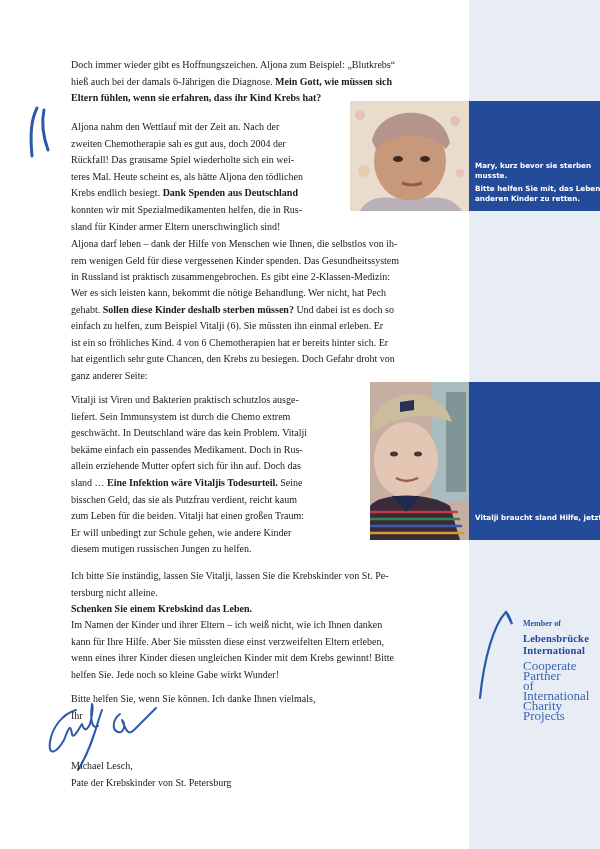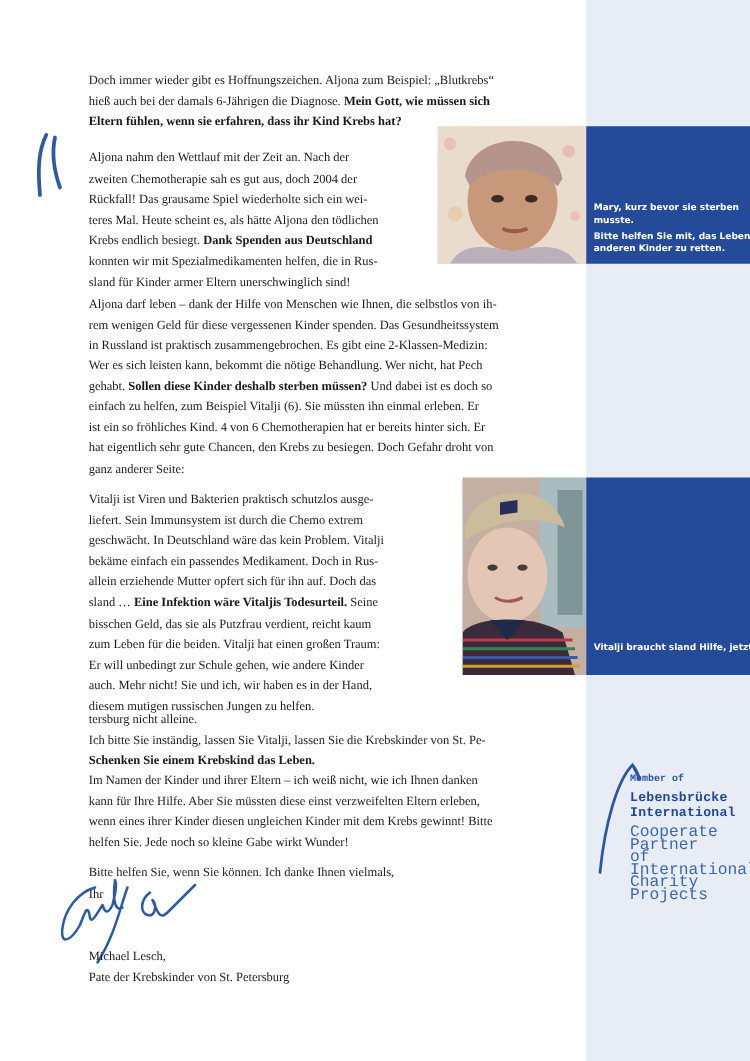--- a/index.html
+++ b/index.html
@@ -36,21 +36,21 @@
     font-weight: bold; font-size: 7.2px; line-height: 10.2px;
     box-sizing: border-box; padding: 0 6px;
   }
   .bluebox1 { top: 101px; height: 110px; }
   .bluebox2 { top: 382px; height: 158px; }
   .cap { position: absolute; left: 6px; right: 4px; }
   .bluebox1 .cap1 { top: 60px; }
   .bluebox1 .cap2 { top: 83px; }
   .bluebox2 .cap1 { top: 131px; }
   .logo { position: absolute; left: 476px; top: 608px; width: 122px; height: 92px; }
-  .logo-text { position: absolute; left: 28px; font-family: Liberation Mono, monospace; color: #2b56a6; }
+  .logo-text { position: absolute; left: 47px; font-family: Liberation Serif, serif; color: #2b56a6; }
   .logo-member { top: 11px; font-size: 8px; font-weight: bold; color: #2b56a6; }
   .logo-name { top: 25px; font-size: 10.5px; font-weight: bold; line-height: 12px; color: #1f47a0; letter-spacing: 0.2px; }
   .logo-sub { top: 53px; font-size: 13px; line-height: 10px; color: #3a66b4; }
   .signature { position: absolute; left: 42px; top: 700px; width: 120px; height: 72px; }
 </style>
 </head>
 <body>
 
 <div class="sidebar"></div>
 
@@ -113,21 +113,20 @@
 <p class="para" style="top:380px">
   <span class="line">Vitalji ist Viren und Bakterien praktisch schutzlos ausge-</span>
   <span class="line">liefert. Sein Immunsystem ist durch die Chemo extrem</span>
   <span class="line">geschwächt. In Deutschland wäre das kein Problem. Vitalji</span>
   <span class="line">bekäme einfach ein passendes Medikament. Doch in Rus-</span>
   <span class="line">allein erziehende Mutter opfert sich für ihn auf. Doch das</span>
   <span class="line"><span>sland … </span><b>Eine Infektion wäre Vitaljis Todesurteil.</b><span> Seine</span></span>
   <span class="line">bisschen Geld, das sie als Putzfrau verdient, reicht kaum</span>
   <span class="line">zum Leben für die beiden. Vitalji hat einen großen Traum:</span>
   <span class="line">Er will unbedingt zur Schule gehen, wie andere Kinder</span>
-  <span class="line">auch. Mehr nicht! Sie und ich, wir haben es in der Hand,</span>
   <span class="line">diesem mutigen russischen Jungen zu helfen.</span>
 </p>
 
 <div class="photo photo2">
   <svg width="99" height="158" viewBox="0 0 99 158">
     <rect width="99" height="158" fill="#c5afa3"></rect>
     <rect x="62" y="0" width="37" height="120" fill="#a9bcbf"></rect>
     <rect x="76" y="10" width="20" height="100" fill="#7f9597"></rect>
     <path d="M2 40 C 10 6, 70 0, 82 40 C 60 30, 30 32, 2 50 Z" fill="#cbbd9b"></path>
     <path d="M30 20 L 44 18 L 44 28 L 30 30 Z" fill="#2a2f5a"></path>
@@ -143,22 +142,22 @@
       <line x1="0" y1="151" x2="94" y2="151" stroke="#d0a030"></line>
     </g>
     <path d="M22 114 L 36 130 L 50 114" fill="#1f2a4a"></path>
   </svg>
 </div>
 <div class="bluebox bluebox2">
   <div class="cap cap1">Vitalji braucht sland Hilfe, jetzt.</div>
 </div>
 
 <p class="para" style="top:556px">
+  <span class="line">Ich bitte Sie inständig, lassen Sie Vitalji, lassen Sie die Krebskinder von St. Pe-</span>
   <span class="line">tersburg nicht alleine.</span>
-  <span class="line">Ich bitte Sie inständig, lassen Sie Vitalji, lassen Sie die Krebskinder von St. Pe-</span>
   <b class="line">Schenken Sie einem Krebskind das Leben.</b>
 </p>
 
 <p class="para" style="top:605px">
   <span class="line">Im Namen der Kinder und ihrer Eltern – ich weiß nicht, wie ich Ihnen danken</span>
   <span class="line">kann für Ihre Hilfe. Aber Sie müssten diese einst verzweifelten Eltern erleben,</span>
   <span class="line">wenn eines ihrer Kinder diesen ungleichen Kinder mit dem Krebs gewinnt! Bitte</span>
   <span class="line">helfen Sie. Jede noch so kleine Gabe wirkt Wunder!</span>
 </p>
 

